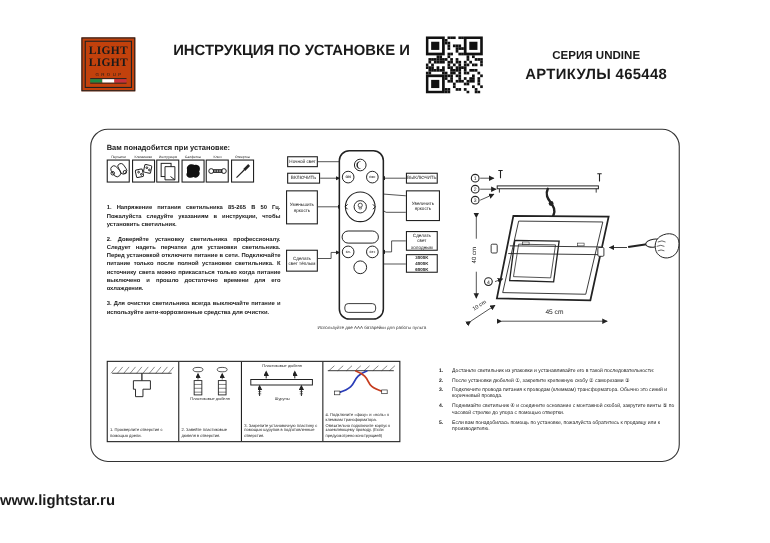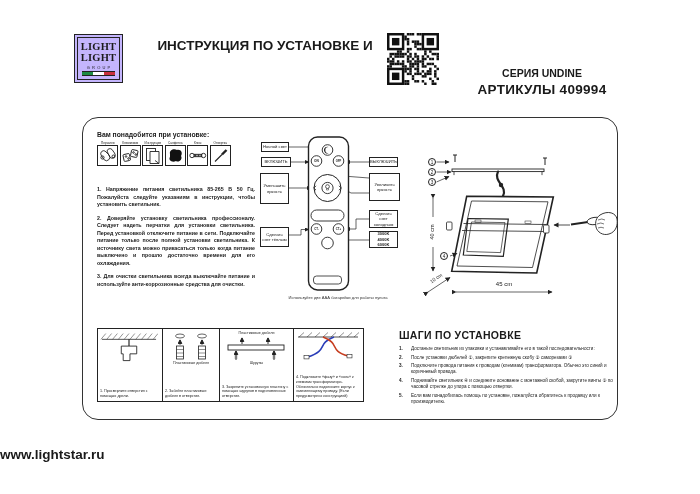--- a/index.html
+++ b/index.html
@@ -3,34 +3,34 @@
 <meta charset="utf-8">
 <style>
   * { margin:0; padding:0; box-sizing:border-box; }
   html,body { background:#fff; }
   .page {
     position:relative; width:700px; height:494px; background:#fff;
     font-family:"Liberation Sans", sans-serif; color:#1a1a1a; overflow:hidden;
   }
   
   .logo { position:absolute; left:74px; top:34px; width:49px; height:49px;
-          border:1.2px solid #222; padding:2px; background:#c4b5fd; }
+          border:1.2px solid #222; padding:2px; background:#c2410c; }
   .logo-inner { width:100%; height:100%; border:1px solid #222; display:flex;
           flex-direction:column; align-items:center; }
   .logo-word { font-family:"Liberation Serif", serif; font-weight:bold; font-size:10.5px; line-height:1.02; letter-spacing:.2px; }
   .logo-word:first-child { margin-top:4px; }
   .logo-group { font-size:4px; letter-spacing:2.2px; margin-top:1.5px; text-indent:2.2px; }
   .logo-flag { margin-top:auto; margin-bottom:3px; width:82%; height:5px;
           border-top:1px solid #222; border-bottom:1px solid #222; display:flex; }
   .logo-flag span { flex:1; height:100%; }
   .title { position:absolute; left:130px; top:37px; width:270px; text-align:center;
           font-weight:bold; font-size:13.5px; line-height:1.3; }
   .qr { position:absolute; left:387px; top:33px; width:52px; height:52px; }
   .series-block { position:absolute; left:462px; top:45px; width:160px; text-align:center; }
-  .series { font-size:10.5px; font-weight:bold;margin-top:22px; }
+  .series { font-size:10.5px; font-weight:bold; }
   .articles { font-size:13.5px; font-weight:bold; margin-top:3px; letter-spacing:.3px; }
   
   .main-box { position:absolute; left:82px; top:117px; width:536px; height:303px;
           border:1.4px solid #333; border-radius:16px; }
   
   .tools { position:absolute; left:97px; top:131px; width:150px; }
   .tools-heading { font-size:6.8px; font-weight:bold; }
   .tools-row { display:flex; gap:1px; margin-top:3px; }
   .tool { width:21.5px; }
   .tool-label { font-size:3.1px; text-align:center; height:4px; overflow:hidden; white-space:nowrap; }
@@ -239,21 +239,21 @@
       <rect x="34.66666666666667" y="0" width="17.333333333333336" height="17.333333333333336" fill="#111"></rect>
       <rect x="37.142857142857146" y="2.4761904761904763" width="12.380952380952381" height="12.380952380952381" fill="#fff"></rect>
       <rect x="39.61904761904762" y="4.9523809523809526" width="7.428571428571429" height="7.428571428571429" fill="#111"></rect>
       <rect x="0" y="34.66666666666667" width="17.333333333333336" height="17.333333333333336" fill="#111"></rect>
       <rect x="2.4761904761904763" y="37.142857142857146" width="12.380952380952381" height="12.380952380952381" fill="#fff"></rect>
       <rect x="4.9523809523809526" y="39.61904761904762" width="7.428571428571429" height="7.428571428571429" fill="#111"></rect>
     </svg>
 
   <div class="series-block">
     <div class="series">СЕРИЯ UNDINE</div>
-    <div class="articles">АРТИКУЛЫ 409994</div>
+    <div class="articles">АРТИКУЛЫ 465448</div>
   </div>
 
   <div class="main-box"></div>
 
   <div class="tools">
     <div class="tools-heading">Вам понадобится при установке:</div>
     <div class="tools-row">
       <div class="tool">
         <div class="tool-label">Перчатки</div>
         <div class="tool-box">
@@ -496,21 +496,20 @@
         <path d="M38,6 C20,13 33,19 12,26" stroke="#2a3db8" stroke-width="1.6"></path>
         <rect x="8" y="24.5" width="5" height="3.4" stroke="#222" stroke-width="0.6" fill="#fff"></rect>
         <path d="M27,6 C45,13 32,19 52,25" stroke="#c63d1f" stroke-width="1.6"></path>
         <rect x="51" y="23.5" width="5" height="3.4" stroke="#222" stroke-width="0.6" fill="#fff"></rect>
       </svg>
       <div class="panel-caption">4. Подключите «фазу» и «ноль» к клеммам трансформатора. Обязательно подключите корпус к заземляющему проводу. (Если предусмотрено конструкцией)</div>
     </div>
   </div>
 
   <div class="steps">
-    <div class="steps-heading">ШАГИ ПО УСТАНОВКЕ</div>
     <div class="steps-list">
       <div class="step">
         <span class="step-num">1.</span>
         <span class="step-text">Достаньте светильник из упаковки и устанавливайте его в такой последовательности:</span>
       </div>
       <div class="step">
         <span class="step-num">2.</span>
         <span class="step-text">После установки дюбелей ①, закрепите крепежную скобу ② саморезами ③</span>
       </div>
       <div class="step">

